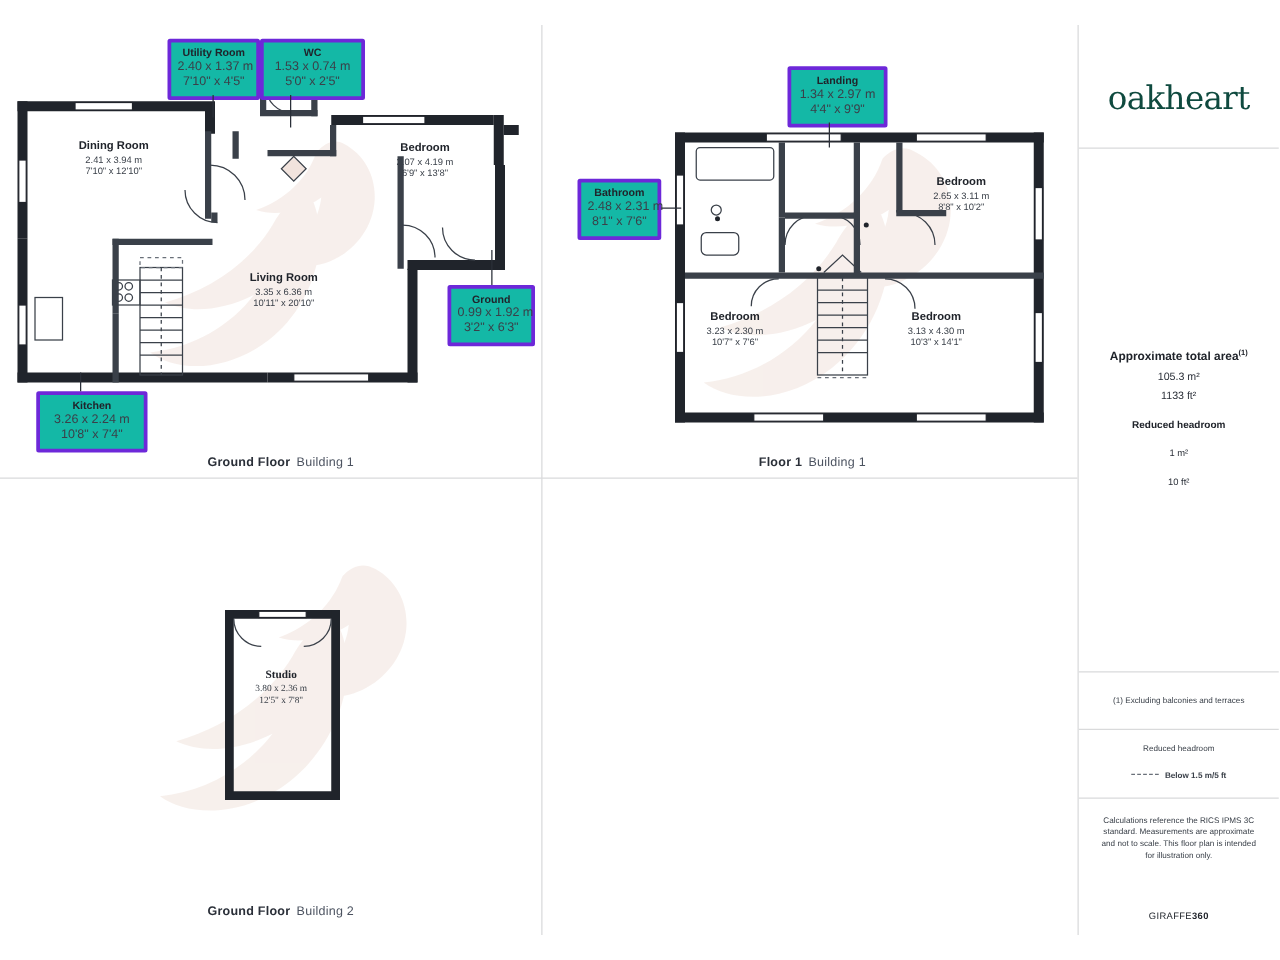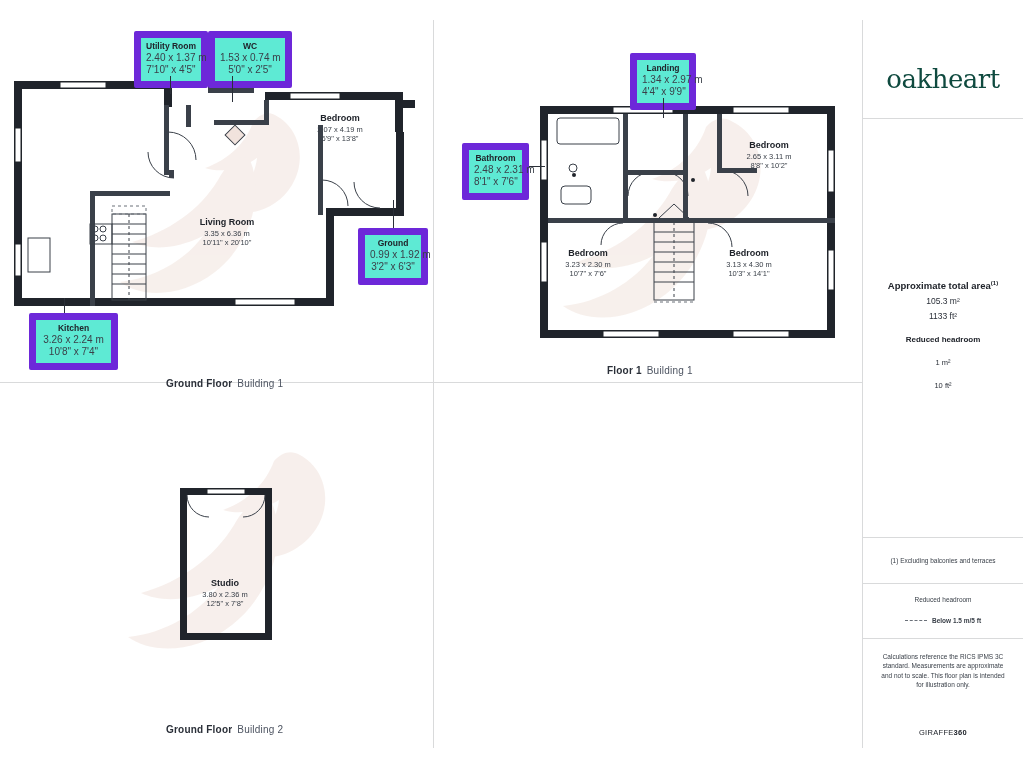--- a/index.html
+++ b/index.html
@@ -38,22 +38,22 @@
     color: #2a2f38;
   }
   .floor-caption .bldg {
     color: #4c5360;
     margin-left: 5px;
   }
 
   
   .room-box {
     position: absolute;
-    border: 7px solid #6d28d9;
-    background: #5eead4;
+    border: 3px solid #6d28d9;
+    background: #14b8a6;
     border-radius: 2px;
     text-align: center;
     padding: 3px 5px 4px 5px;
     box-sizing: border-box;
     line-height: 1.25;
     white-space: nowrap;
   }
   .room-box .rname {
     font-size: 8.5px;
     font-weight: bold;
@@ -303,20 +303,25 @@
   </div>
   <div class="leader" style="left:170px; top:76px; width:1px; height:18px;"></div>
 
   <div class="room-box" style="left:208px; top:31px; width:84px;">
     <div class="rname">WC</div>
     <div class="rdim">1.53 x 0.74 m</div>
     <div class="rdim">5'0" x 2'5"</div>
   </div>
   <div class="leader" style="left:232px; top:76px; width:1px; height:26px;"></div>
 
+  <div class="room-label" style="left:36px; top:111px; width:110px;">
+    <div class="rname">Dining Room</div>
+    <div class="rdim">2.41 x 3.94 m</div>
+    <div class="rdim">7'10" x 12'10"</div>
+  </div>
 
   <div class="room-label" style="left:285px; top:113px; width:110px;">
     <div class="rname">Bedroom</div>
     <div class="rdim">2.07 x 4.19 m</div>
     <div class="rdim">6'9" x 13'8"</div>
   </div>
 
   <div class="room-label" style="left:172px; top:217px; width:110px;">
     <div class="rname">Living Room</div>
     <div class="rdim">3.35 x 6.36 m</div>
@@ -330,21 +335,21 @@
   </div>
   <div class="leader" style="left:393px; top:200px; width:1px; height:28px;"></div>
 
   <div class="room-box" style="left:29px; top:313px; width:89px;">
     <div class="rname">Kitchen</div>
     <div class="rdim">3.26 x 2.24 m</div>
     <div class="rdim">10'8" x 7'4"</div>
   </div>
   <div class="leader" style="left:64px; top:298px; width:1px; height:15px;"></div>
 
-  <div class="floor-caption" style="left:166px; top:365px;margin-top:13px;">
+  <div class="floor-caption" style="left:166px; top:365px;">
     <span class="floor-name">Ground Floor</span><span class="bldg">Building 1</span>
   </div>
 
   <svg class="plan" style="left:433px; top:10px; width:429px; height:372px;" viewBox="0 0 429 372">
     <g opacity="0.55" fill="#f1e3dd">
       <path d="M300,112 C328,126 336,162 318,190 C300,218 264,228 238,214 C262,201 276,179 278,158 C258,171 236,174 219,169 C245,160 265,141 273,117 C281,108 291,106 300,112 Z"></path>
       <path d="M272,162 C288,200 271,254 233,284 C195,314 152,312 130,296 C168,292 200,272 220,246 C190,261 162,261 143,252 C182,241 216,217 236,184 C247,164 260,154 272,162 Z"></path>
     </g>
 
     <g>
@@ -412,21 +417,21 @@
       </g>
 
       <g fill="#20242b">
         <circle cx="141" cy="165" r="2"></circle>
         <circle cx="260" cy="170" r="2"></circle>
         <circle cx="222" cy="205" r="2"></circle>
       </g>
     </g>
   </svg>
 
-  <div class="room-box" style="left:630px; top:53px; width:66px;">
+  <div class="room-box" style="left:630px; top:53px; width:80px;">
     <div class="rname">Landing</div>
     <div class="rdim">1.34 x 2.97 m</div>
     <div class="rdim">4'4" x 9'9"</div>
   </div>
   <div class="leader" style="left:663px; top:98px; width:1px; height:20px;"></div>
 
   <div class="room-box" style="left:462px; top:143px; width:67px;">
     <div class="rname">Bathroom</div>
     <div class="rdim">2.48 x 2.31 m</div>
     <div class="rdim">8'1" x 7'6"</div>
@@ -473,21 +478,21 @@
       <g stroke="#3a4049" stroke-width="1" fill="none">
         <path d="M187,112 A22,22 0 0 0 209,134"></path>
         <path d="M265,112 A22,22 0 0 1 243,134"></path>
       </g>
       <g fill="#ffffff" stroke="#20242b" stroke-width="1">
         <rect x="207" y="106" width="38" height="5"></rect>
       </g>
     </g>
   </svg>
 
-  <div class="room-label" style="left:170px; top:578px; width:110px;">
+  <div class="room-label" style="left:170px; top:534px; width:110px;font-family:Liberation Serif, serif;">
     <div class="rname">Studio</div>
     <div class="rdim">3.80 x 2.36 m</div>
     <div class="rdim">12'5" x 7'8"</div>
   </div>
 
   <div class="floor-caption" style="left:166px; top:724px;">
     <span class="floor-name">Ground Floor</span><span class="bldg">Building 2</span>
   </div>
 
   <div class="sidebar">

